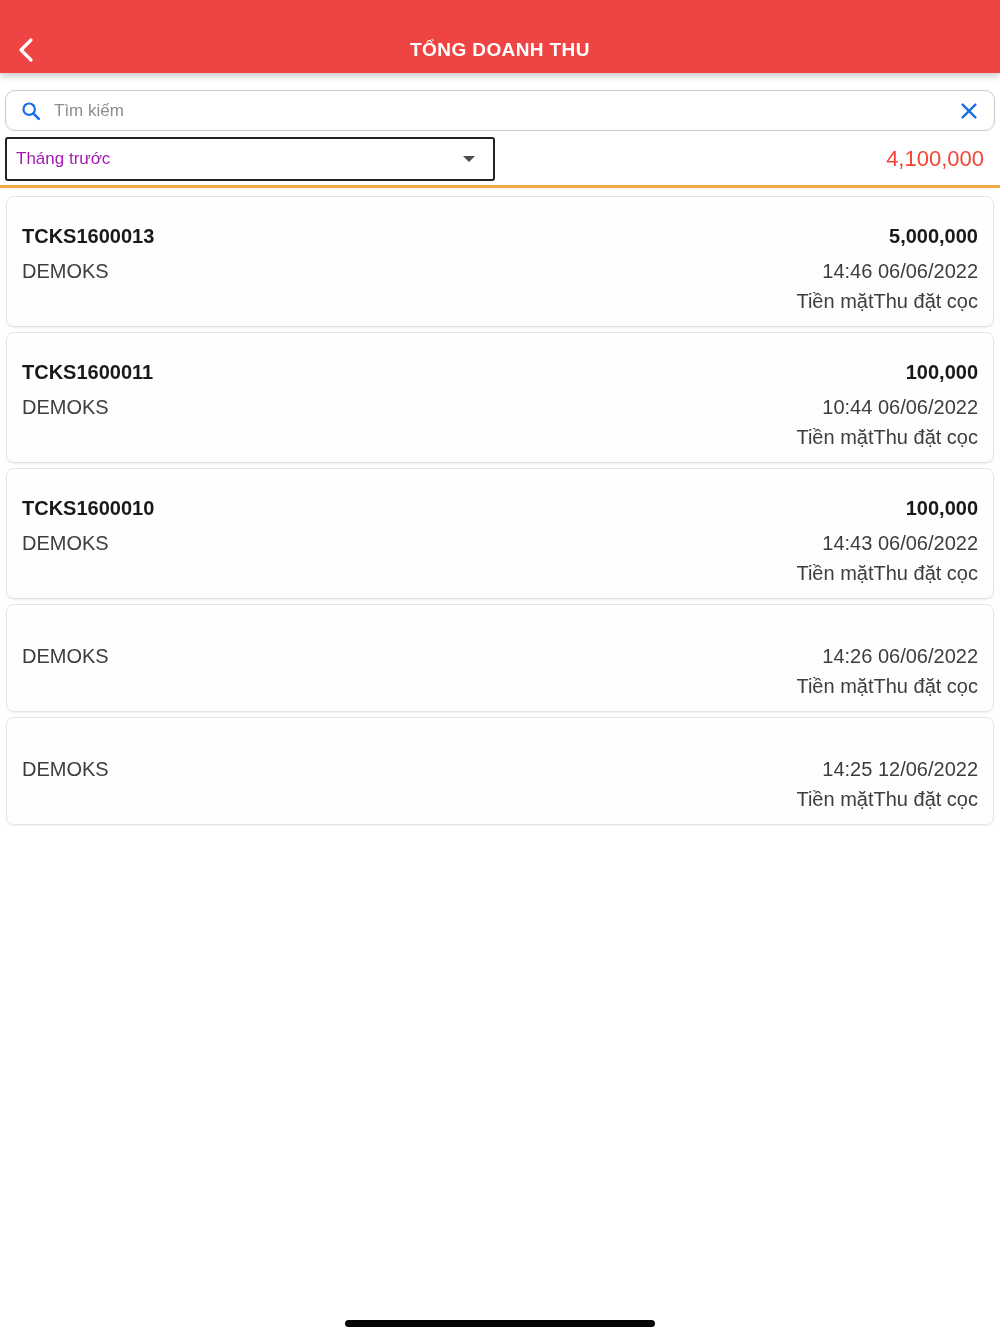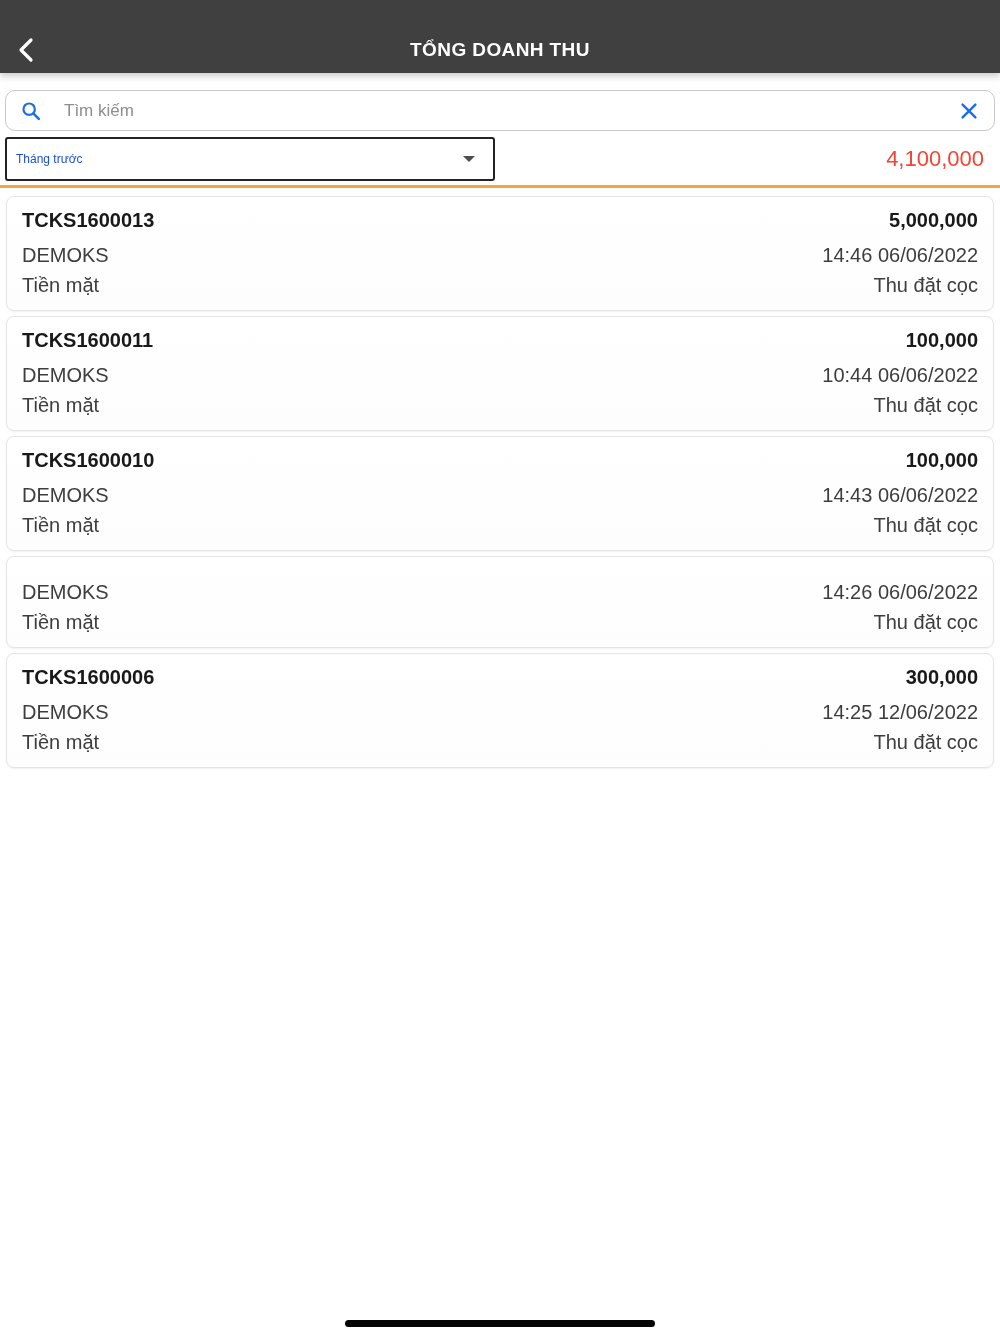--- a/index.html
+++ b/index.html
@@ -7,21 +7,21 @@
   body {
     font-family: "Liberation Sans", sans-serif;
     background: #ffffff;
     position: relative;
     overflow: hidden;
   }
 
   
   .header {
     height: 73px;
-    background: #404040;
+    background: #ef4444;
     position: relative;
     box-shadow: 0 3px 7px rgba(0,0,0,0.22);
   }
   .header-bar {
     position: absolute;
     left: 0; right: 0; bottom: 0;
     height: 46px;
     display: flex;
     align-items: center;
     justify-content: center;
@@ -53,21 +53,21 @@
     padding: 0 14px;
   }
   .search-icon { width: 22px; height: 22px; flex: 0 0 auto; }
   .search-input {
     flex: 1 1 auto;
     border: none;
     outline: none;
     font-family: "Liberation Sans", sans-serif;
     font-size: 17px;
     color: #1d4ed8;
-    margin-left: 22px;
+    margin-left: 12px;
     background: transparent;
   }
   .search-input::placeholder { color: #8e8e8e; }
   .clear-icon {
     width: 22px; height: 22px;
     flex: 0 0 auto;
     cursor: pointer;
   }
 
   
@@ -84,22 +84,22 @@
     border: 2px solid #222222;
     border-radius: 3px;
     background: #ffffff;
     display: flex;
     align-items: center;
     padding: 0 18px 0 9px;
     cursor: pointer;
   }
   .period-label {
     flex: 1 1 auto;
-    font-size: 12px;
-    color: #1d4ed8;
+    font-size: 17px;
+    color: #a21caf;
   }
   .caret-down {
     width: 0; height: 0;
     border-left: 6px solid transparent;
     border-right: 6px solid transparent;
     border-top: 6px solid #4d4d4d;
   }
   .total-amount {
     color: #F44435;
     font-size: 22px;
@@ -114,41 +114,41 @@
   }
 
   
   .txn-list { padding: 8px 0 0 0; }
   .txn-card {
     margin: 0 6px 5px 6px;
     background: linear-gradient(#ffffff, #fdfdfe);
     border: 1px solid #e4e4e6;
     border-radius: 8px;
     box-shadow: 0 1px 2px rgba(0,0,0,0.06);
-    padding: 12px 15px 13px 15px;
+    padding: 28px 15px 13px 15px;
     cursor: pointer;
   }
   .txn-top {
     display: flex;
     justify-content: space-between;
     align-items: baseline;
   }
   .txn-id, .txn-amount {
     font-size: 20px;
     font-weight: bold;
     color: #191919;
   }
   .txn-mid, .txn-bottom {
     display: flex;
     justify-content: space-between;
     font-size: 20px;
     color: #3d3d3d;
   }
   .txn-mid { margin-top: 12px; }
-  .txn-bottom { margin-top: 7px; }
+  .txn-bottom { margin-top: 7px; justify-content: flex-end; }
 
   
   .home-indicator {
     position: absolute;
     left: 50%; bottom: 7px;
     transform: translateX(-50%);
     width: 310px; height: 7px;
     background: #050505;
     border-radius: 4px;
     cursor: pointer;
@@ -241,24 +241,20 @@
       <span>DEMOKS</span>
       <span>14:26 06/06/2022</span>
     </div>
     <div class="txn-bottom">
       <span>Tiền mặt</span>
       <span>Thu đặt cọc</span>
     </div>
   </div>
 
   <div class="txn-card">
-    <div class="txn-top">
-      <span class="txn-id">TCKS1600006</span>
-      <span class="txn-amount">300,000</span>
-    </div>
     <div class="txn-mid">
       <span>DEMOKS</span>
       <span>14:25 12/06/2022</span>
     </div>
     <div class="txn-bottom">
       <span>Tiền mặt</span>
       <span>Thu đặt cọc</span>
     </div>
   </div>
 </div>

